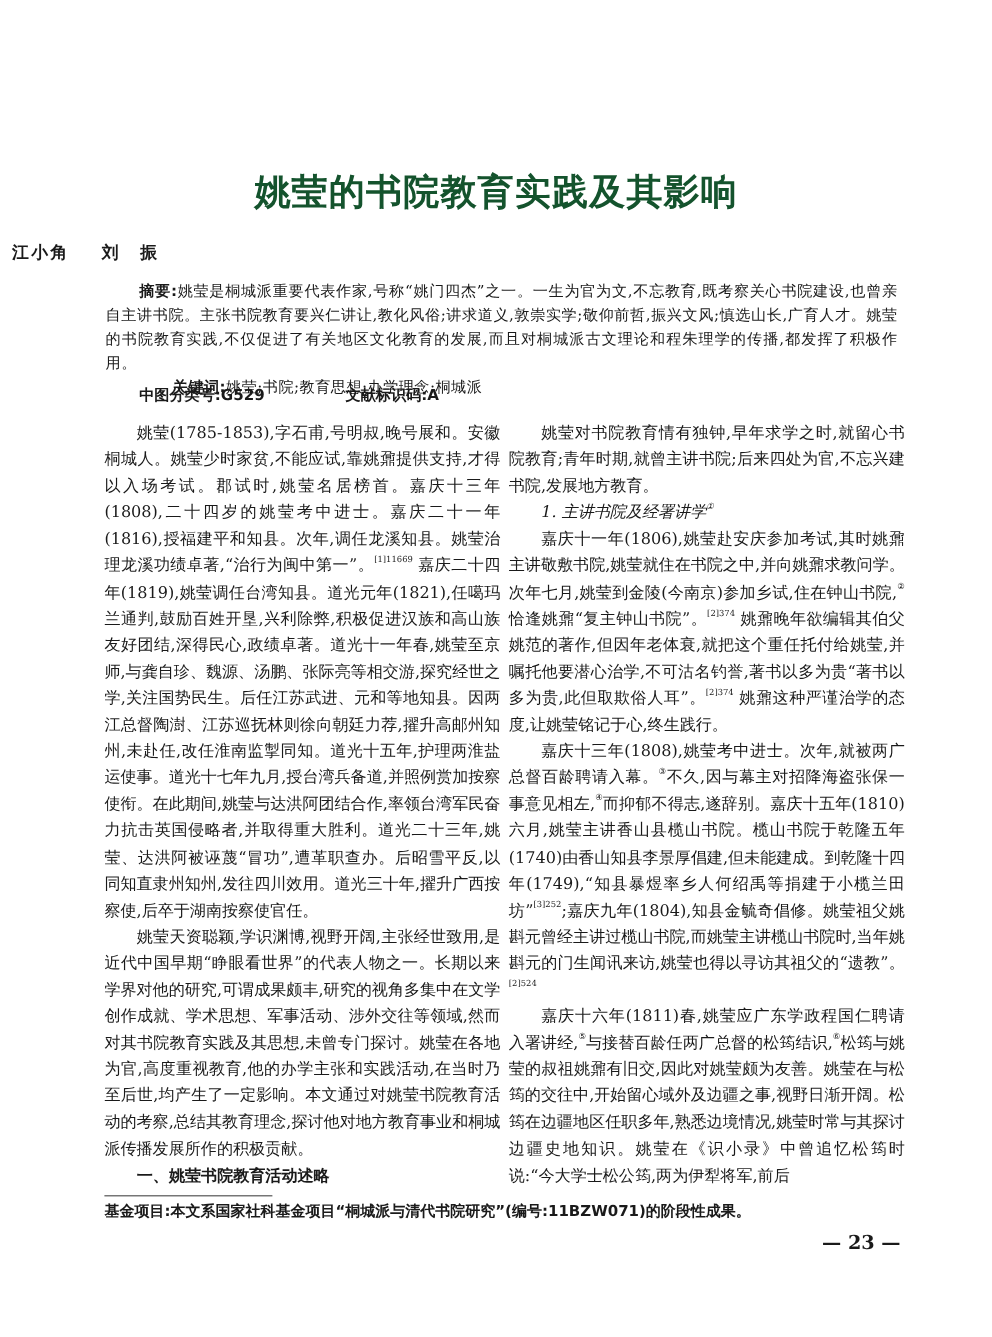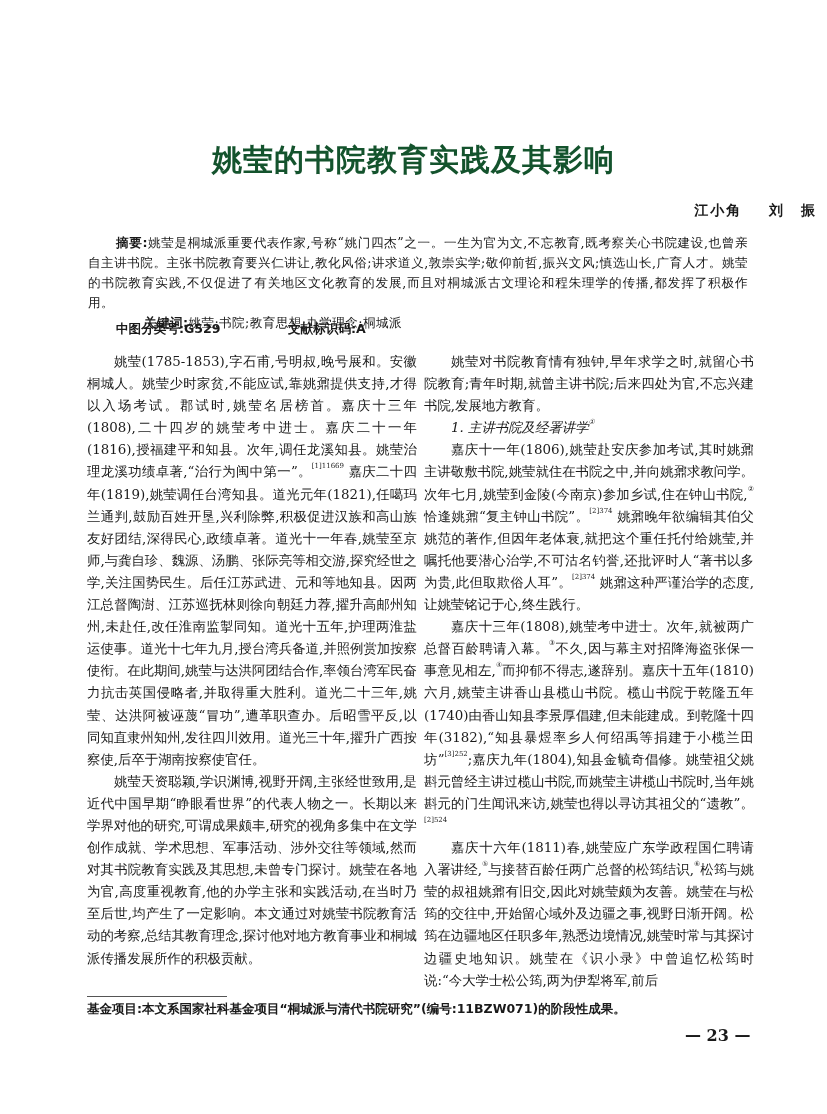--- a/index.html
+++ b/index.html
@@ -1,20 +1,20 @@
 <!DOCTYPE html>
 <html><head>
 <meta charset="utf-8">
 <style>
   html, body { margin:0; padding:0; background:#fff; }
   body { width:827px; height:1114px; position:relative; overflow:hidden; color:#1a1a1a;
          font-family:"DejaVu Serif", serif; }
   .title { position:absolute; left:0; width:827px; top:140px; text-align:center;
            font-family:"DejaVu Sans", sans-serif; font-weight:bold; font-size:30px; letter-spacing:1px; color:#14532d; }
-  .authors { position:absolute; left:0; width:827px; top:202px; text-align:right;
+  .authors { position:absolute; left:0; width:827px; top:202px; text-align:left;
              font-size:14px; font-weight:bold; letter-spacing:2px; }
   .authors span { margin:0 10px; }
   .abstract { position:absolute; left:88px; width:660px; top:233px; font-size:12.6px; line-height:20px; letter-spacing:0.4px; }
   .abstract p { margin:0; text-indent:28px; text-align:justify; }
   .lbl { font-family:"DejaVu Sans", sans-serif; font-weight:bold; }
   .kw { margin:0; padding-left:28px; font-size:12.6px; line-height:20px; }
   .meta { position:absolute; left:116px; top:319px; width:640px; font-size:12.6px; line-height:20px; display:flex; }
   .meta div { white-space:nowrap; }
   .meta .m1 { width:172px; } .meta .m2 { width:150px; }
   .col { position:absolute; top:351px; width:330px; font-size:13.4px; line-height:22.1px; text-align:justify; }
@@ -43,25 +43,26 @@
 </div>
 
 <div class="meta lbl">
   <div class="m1">中图分类号:G529</div>
   <div class="m2">文献标识码:A</div>
 </div>
 
 <div class="col left">
   <p><span>姚莹(1785-1853),字石甫,号明叔,晚号展和。安徽桐城人。姚莹少时家贫,不能应试,靠姚鼐提供支持,才得以入场考试。郡试时,姚莹名居榜首。嘉庆十三年(1808),二十四岁的姚莹考中进士。嘉庆二十一年(1816),授福建平和知县。次年,调任龙溪知县。姚莹治理龙溪功绩卓著,“治行为闽中第一”。</span><sup>[1]11669</sup><span> 嘉庆二十四年(1819),姚莹调任台湾知县。道光元年(1821),任噶玛兰通判,鼓励百姓开垦,兴利除弊,积极促进汉族和高山族友好团结,深得民心,政绩卓著。道光十一年春,姚莹至京师,与龚自珍、魏源、汤鹏、张际亮等相交游,探究经世之学,关注国势民生。后任江苏武进、元和等地知县。因两江总督陶澍、江苏巡抚林则徐向朝廷力荐,擢升高邮州知州,未赴任,改任淮南监掣同知。道光十五年,护理两淮盐运使事。道光十七年九月,授台湾兵备道,并照例赏加按察使衔。在此期间,姚莹与达洪阿团结合作,率领台湾军民奋力抗击英国侵略者,并取得重大胜利。道光二十三年,姚莹、达洪阿被诬蔑“冒功”,遭革职查办。后昭雪平反,以同知直隶州知州,发往四川效用。道光三十年,擢升广西按察使,后卒于湖南按察使官任。</span></p>
   <p>姚莹天资聪颖,学识渊博,视野开阔,主张经世致用,是近代中国早期“睁眼看世界”的代表人物之一。长期以来学界对他的研究,可谓成果颇丰,研究的视角多集中在文学创作成就、学术思想、军事活动、涉外交往等领域,然而对其书院教育实践及其思想,未曾专门探讨。姚莹在各地为官,高度重视教育,他的办学主张和实践活动,在当时乃至后世,均产生了一定影响。本文通过对姚莹书院教育活动的考察,总结其教育理念,探讨他对地方教育事业和桐城派传播发展所作的积极贡献。</p>
+  <p class="h1">一、姚莹书院教育活动述略</p>
 </div>
 
 <div class="col right">
   <p>姚莹对书院教育情有独钟,早年求学之时,就留心书院教育;青年时期,就曾主讲书院;后来四处为官,不忘兴建书院,发展地方教育。</p>
   <p class="h2"><span>1. 主讲书院及经署讲学</span><sup>①</sup></p>
-  <p><span>嘉庆十一年(1806),姚莹赴安庆参加考试,其时姚鼐主讲敬敷书院,姚莹就住在书院之中,并向姚鼐求教问学。次年七月,姚莹到金陵(今南京)参加乡试,住在钟山书院,</span><sup>②</sup><span>恰逢姚鼐“复主钟山书院”。</span><sup>[2]374</sup><span> 姚鼐晚年欲编辑其伯父姚范的著作,但因年老体衰,就把这个重任托付给姚莹,并嘱托他要潜心治学,不可沽名钓誉,还批评时人“著书以多为贵,此但取欺俗人耳”。</span><sup>[2]374</sup><span> 姚鼐这种严谨治学的态度,让姚莹铭记于心,终生践行。</span></p>
-  <p><span>嘉庆十三年(1808),姚莹考中进士。次年,就被两广总督百龄聘请入幕。</span><sup>③</sup><span>不久,因与幕主对招降海盗张保一事意见相左,</span><sup>④</sup><span>而抑郁不得志,遂辞别。嘉庆十五年(1810)六月,姚莹主讲香山县榄山书院。榄山书院于乾隆五年(1740)由香山知县李景厚倡建,但未能建成。到乾隆十四年(3182),“知县暴煜率乡人何绍禹等捐建于小榄兰田坊”</span><sup>[3]252</sup><span>;嘉庆九年(1804),知县金毓奇倡修。姚莹祖父姚斟元曾经主讲过榄山书院,而姚莹主讲榄山书院时,当年姚斟元的门生闻讯来访,姚莹也得以寻访其祖父的“遗教”。</span><sup>[2]524</sup></p>
+  <p><span>嘉庆十一年(1806),姚莹赴安庆参加考试,其时姚鼐主讲敬敷书院,姚莹就住在书院之中,并向姚鼐求教问学。次年七月,姚莹到金陵(今南京)参加乡试,住在钟山书院,</span><sup>②</sup><span>恰逢姚鼐“复主钟山书院”。</span><sup>[2]374</sup><span> 姚鼐晚年欲编辑其伯父姚范的著作,但因年老体衰,就把这个重任托付给姚莹,并嘱托他要潜心治学,不可沽名钓誉,著书以多为贵“著书以多为贵,此但取欺俗人耳”。</span><sup>[2]374</sup><span> 姚鼐这种严谨治学的态度,让姚莹铭记于心,终生践行。</span></p>
+  <p><span>嘉庆十三年(1808),姚莹考中进士。次年,就被两广总督百龄聘请入幕。</span><sup>③</sup><span>不久,因与幕主对招降海盗张保一事意见相左,</span><sup>④</sup><span>而抑郁不得志,遂辞别。嘉庆十五年(1810)六月,姚莹主讲香山县榄山书院。榄山书院于乾隆五年(1740)由香山知县李景厚倡建,但未能建成。到乾隆十四年(1749),“知县暴煜率乡人何绍禹等捐建于小榄兰田坊”</span><sup>[3]252</sup><span>;嘉庆九年(1804),知县金毓奇倡修。姚莹祖父姚斟元曾经主讲过榄山书院,而姚莹主讲榄山书院时,当年姚斟元的门生闻讯来访,姚莹也得以寻访其祖父的“遗教”。</span><sup>[2]524</sup></p>
   <p><span>嘉庆十六年(1811)春,姚莹应广东学政程国仁聘请入署讲经,</span><sup>⑤</sup><span>与接替百龄任两广总督的松筠结识,</span><sup>⑥</sup><span>松筠与姚莹的叔祖姚鼐有旧交,因此对姚莹颇为友善。姚莹在与松筠的交往中,开始留心域外及边疆之事,视野日渐开阔。松筠在边疆地区任职多年,熟悉边境情况,姚莹时常与其探讨边疆史地知识。姚莹在《识小录》中曾追忆松筠时说:“今大学士松公筠,两为伊犁将军,前后</span></p>
 </div>
 
 <div class="fnline"></div>
 <div class="fund">基金项目:本文系国家社科基金项目“桐城派与清代书院研究”(编号:11BZW071)的阶段性成果。</div>
 <div class="pageno">— 23 —</div>
 
 </body></html>

